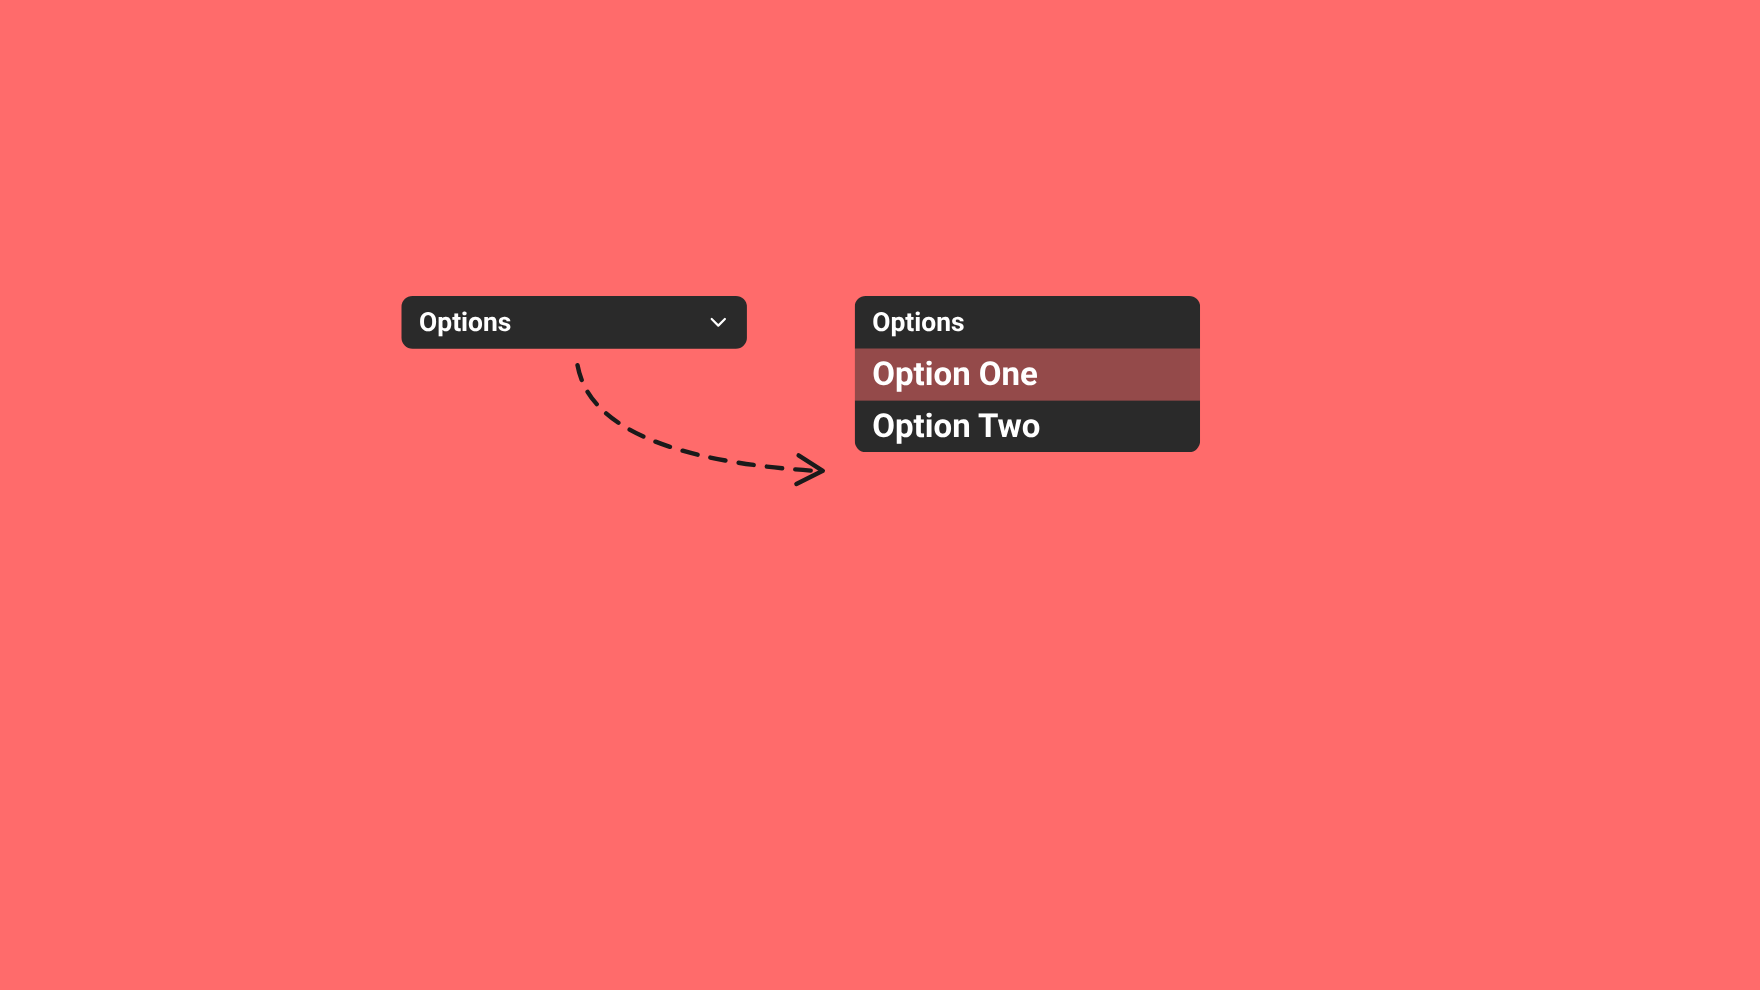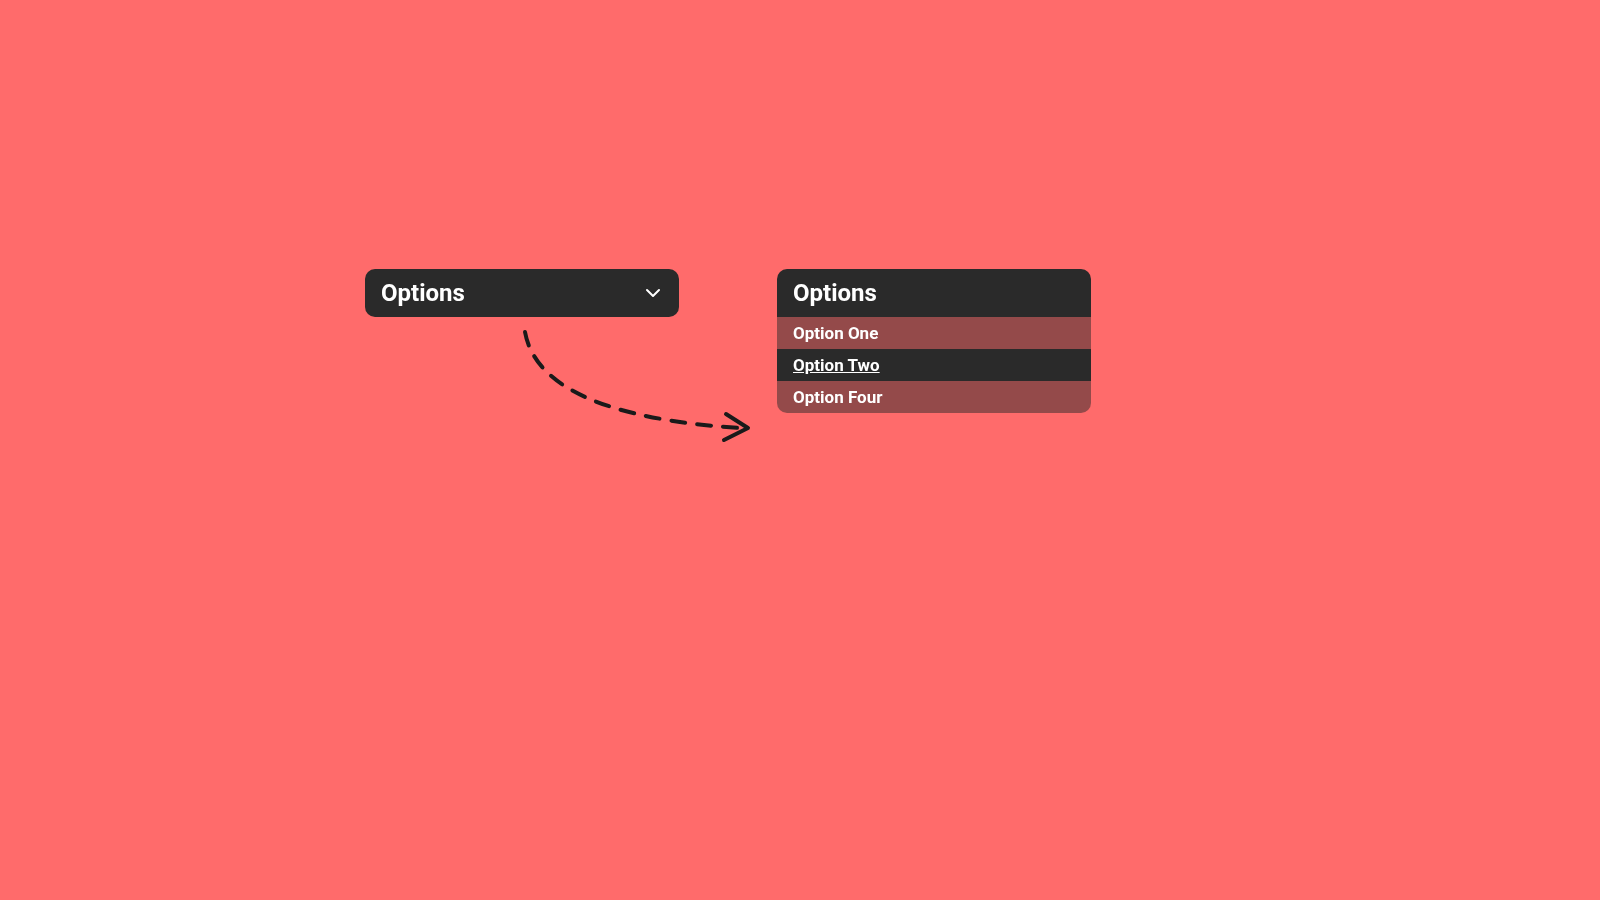--- a/index.html
+++ b/index.html
@@ -60,27 +60,26 @@
       font-size: 24px;
       font-weight: 700;
     }
     .dropdown-open .options {
       display: flex;
       flex-direction: column;
     }
     .dropdown-open .option {
       padding: 6px 16px;
       color: #ffffff;
-      font-size: 17px;
+      font-size: 30px;
       font-weight: 700;
       background-color: rgba(42, 42, 42, 0.5);
     }
     .dropdown-open .option.hovered {
       background-color: #2a2a2a;
-      text-decoration: underline;
     }
     .arrow-container {
       position: absolute;
       left: 500px;
       top: 320px;
       width: 260px;
       height: 130px;
       pointer-events: none;
     }
   </style>
@@ -96,21 +95,20 @@
   </span>
 </div>
 
 <div class="dropdown-open">
   <div class="header">
     <span class="label">Options</span>
   </div>
   <div class="options">
     <div class="option">Option One</div>
     <div class="option hovered">Option Two</div>
-    <div class="option">Option Four</div>
   </div>
 </div>
 
 <div class="arrow-container">
   <svg width="260" height="130" viewBox="0 0 260 130">
     <path d="M 25 12 Q 40 95, 240 108" stroke="#1a1a1a" stroke-width="4" fill="none" stroke-dasharray="14 12" stroke-linecap="round"></path>
     <path d="M 226 94 L 248 108 L 224 120" stroke="#1a1a1a" stroke-width="4" fill="none" stroke-linecap="round" stroke-linejoin="round"></path>
   </svg>
 </div>
 

